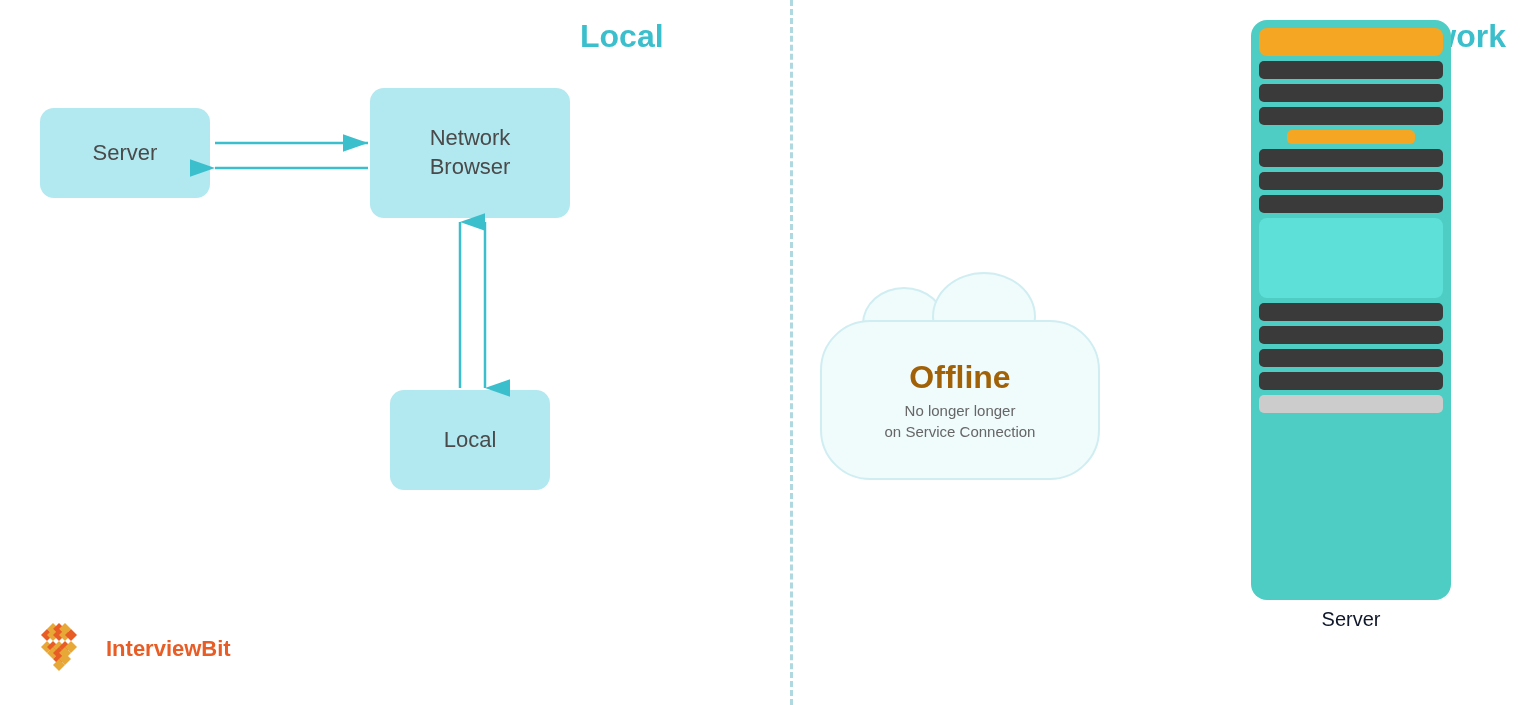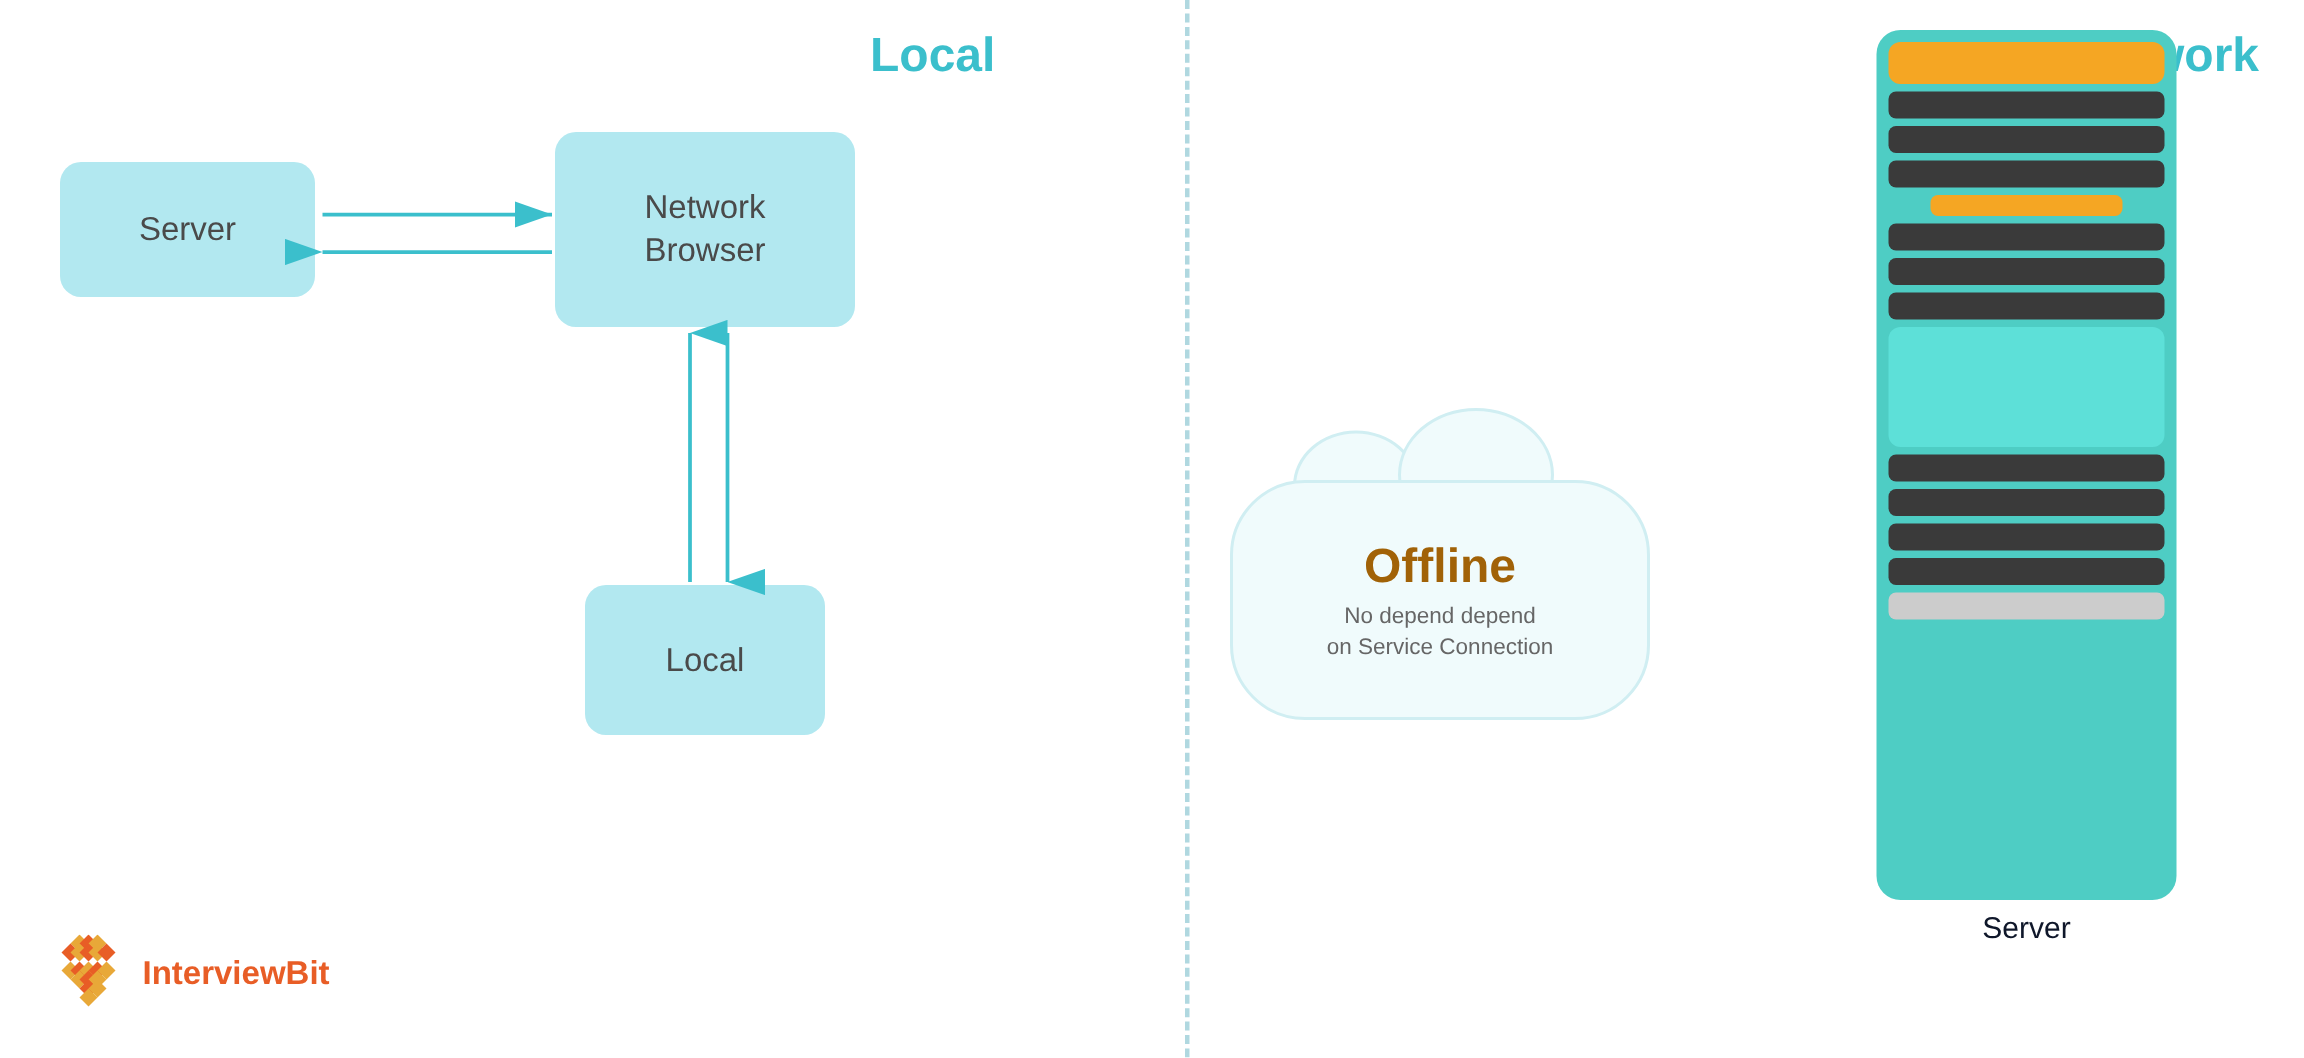--- a/index.html
+++ b/index.html
@@ -210,21 +210,21 @@
       line-height: 1.4;
     }
 
     
     .logo-area {
       position: absolute;
       bottom: 30px;
       left: 40px;
       display: flex;
       align-items: center;
-      gap: 3px;
+      gap: 14px;
     }
 
     .logo-diamond {
       width: 52px;
       height: 52px;
     }
 
     .logo-text {
       font-size: 22px;
       font-weight: 700;
@@ -306,21 +306,21 @@
     <div class="server-slot"></div>
 
     <div class="server-slot" style="background:#ccc;"></div>
   </div>
   <div class="server-label">Server</div>
 </div>
 
 <div class="offline-cloud">
   <div class="offline-title">Offline</div>
   <div class="offline-text">
-    <span>No depend depend</span><br>
+    <span>No longer longer</span><br>
     <span>on Service Connection</span>
   </div>
 </div>
 
 <div class="logo-area">
   <svg class="logo-diamond" viewBox="0 0 52 52" xmlns="http://www.w3.org/2000/svg">
 
     <polygon points="13,0 19,6 13,12 7,6" fill="#e8a838"></polygon>
     <polygon points="19,0 25,6 19,12 13,6" fill="#e85d26"></polygon>
     <polygon points="25,0 31,6 25,12 19,6" fill="#e8a838"></polygon>

